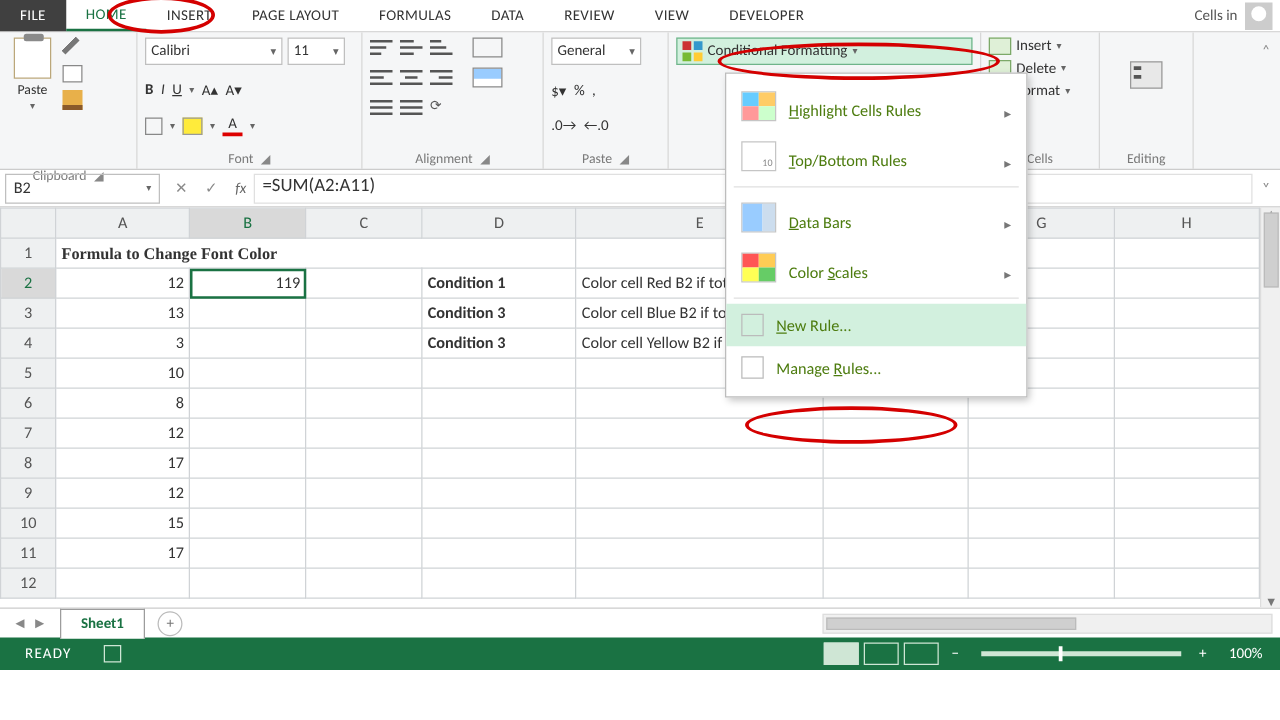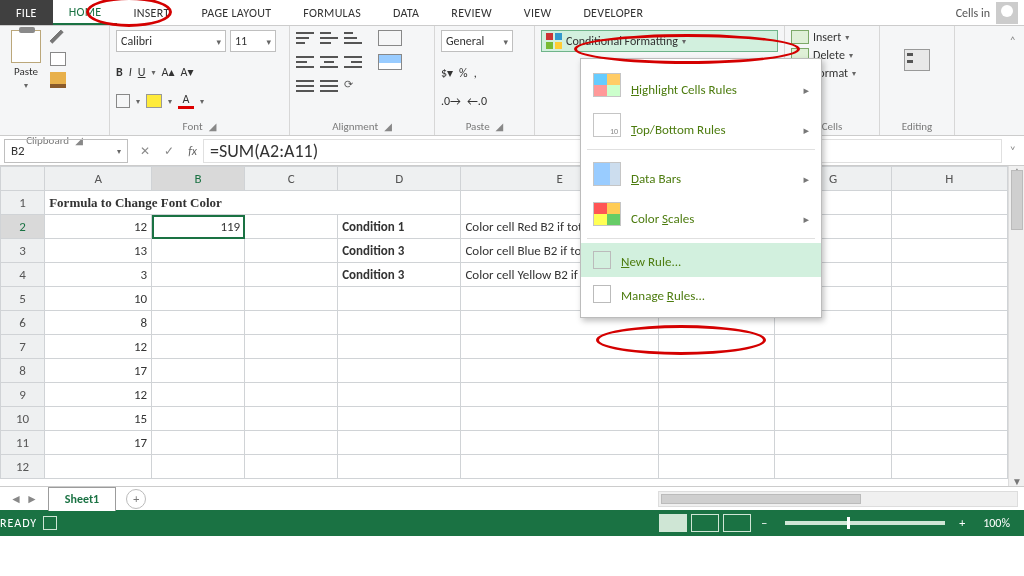--- a/index.html
+++ b/index.html
@@ -72,21 +72,21 @@
   .editing { width:75px; }
   .ed-ic { width:26px;height:22px; background:linear-gradient(#555,#555) 2px 3px/6px 3px no-repeat,
            linear-gradient(#555,#555) 2px 10px/6px 3px no-repeat, #e8e8e8; border:1px solid #999; }
   .collapse { margin-left:auto; padding:8px; color:#888; }
 
   
   .fxbar { height:30px; display:flex; align-items:center; border-bottom:1px solid #ccc; }
   .namebox { width:124px; height:24px; border:1px solid #bfbfbf; margin:0 4px; display:flex; align-items:center; padding:0 6px; font-size:13px; justify-content:space-between; }
   .fx-btns { display:flex; gap:14px; padding:0 8px; color:#8a8a8a; }
   .fx-lbl { font-style:italic; color:#666; padding:0 6px; }
-  .fx-inp { flex:1; height:24px; border:1px solid #e0e0e0; padding:0 6px; font-size:18px; }
+  .fx-inp { flex:1; height:24px; border:1px solid #e0e0e0; padding:0 6px; font-size:15px; }
 
   
   .gridwrap { position:relative; height:320px; overflow:hidden; }
   table.sheet { border-collapse:collapse; width:1008px; table-layout:fixed; }
   table.sheet th, table.sheet td { border:1px solid #d0d3d6; height:24px; padding:0 4px; font-size:13px; }
   table.sheet th { background:#eef0f1; color:#555; font-weight:normal; text-align:center; }
   .corner { width:38px; background:#eef0f1; }
   .colh { text-align:center; }
   .rowh { width:38px; text-align:center; background:#eef0f1; color:#555; }
   .rowh.sel, th.rowh.selrow { background:#d9d9d9; color:#1a7243; }
@@ -108,21 +108,21 @@
   
   .tabsrow { height:24px; border-top:1px solid #ccc; display:flex; align-items:center; }
   .nav-arrows { display:flex; gap:4px; padding:0 10px; color:#888; }
   .stab { padding:0 16px; height:24px; display:flex; align-items:center; border:1px solid #9c9c9c; border-bottom:none; background:#fff; font-weight:bold; font-size:12px; color:#1a7243; }
   .addtab { width:20px;height:20px;border:1px solid #bbb;border-radius:50%; display:flex;align-items:center;justify-content:center;margin-left:10px;color:#777; }
   .hscroll { margin-left:auto; width:360px; height:16px; background:#f0f0f0; border:1px solid #ddd; position:relative; margin-right:6px; }
   .hthumb { position:absolute; left:2px; top:2px; height:10px; width:200px; background:#cfcfcf; border:1px solid #bbb; }
 
   
   .status { height:26px; background:#1a7243; color:#fff; display:flex; align-items:center; font-size:12px; }
-  .status .ready { padding:0 0; letter-spacing:1px; }
+  .status .ready { padding:0 20px; letter-spacing:1px; }
   .macro-ic { width:14px; height:14px; border:1px solid #cfe6d5; margin-left:6px; }
   .viewbtn { width:28px; height:18px; border:1px solid #cfe6d5; margin:0 2px; display:inline-block; }
   .viewbtn.on { background:#cfe6d5; }
   .slider { width:160px; height:4px; background:#cfe6d5; position:relative; margin:0 10px; }
   .slider::after{ content:""; position:absolute; left:62px; top:-4px; width:3px; height:12px; background:#fff; }
   .zoom { padding:0 14px; }
 
   
   .cf-menu { position:absolute; left:580px; top:58px; width:242px; background:#fff; border:1px solid #bcbcbc; box-shadow:2px 3px 6px rgba(0,0,0,.25); padding:6px 0; z-index:20; }
   .cf-item { display:flex; align-items:flex-end; gap:10px; padding:8px 12px; font-size:13px; color:#4d7c0f; }

